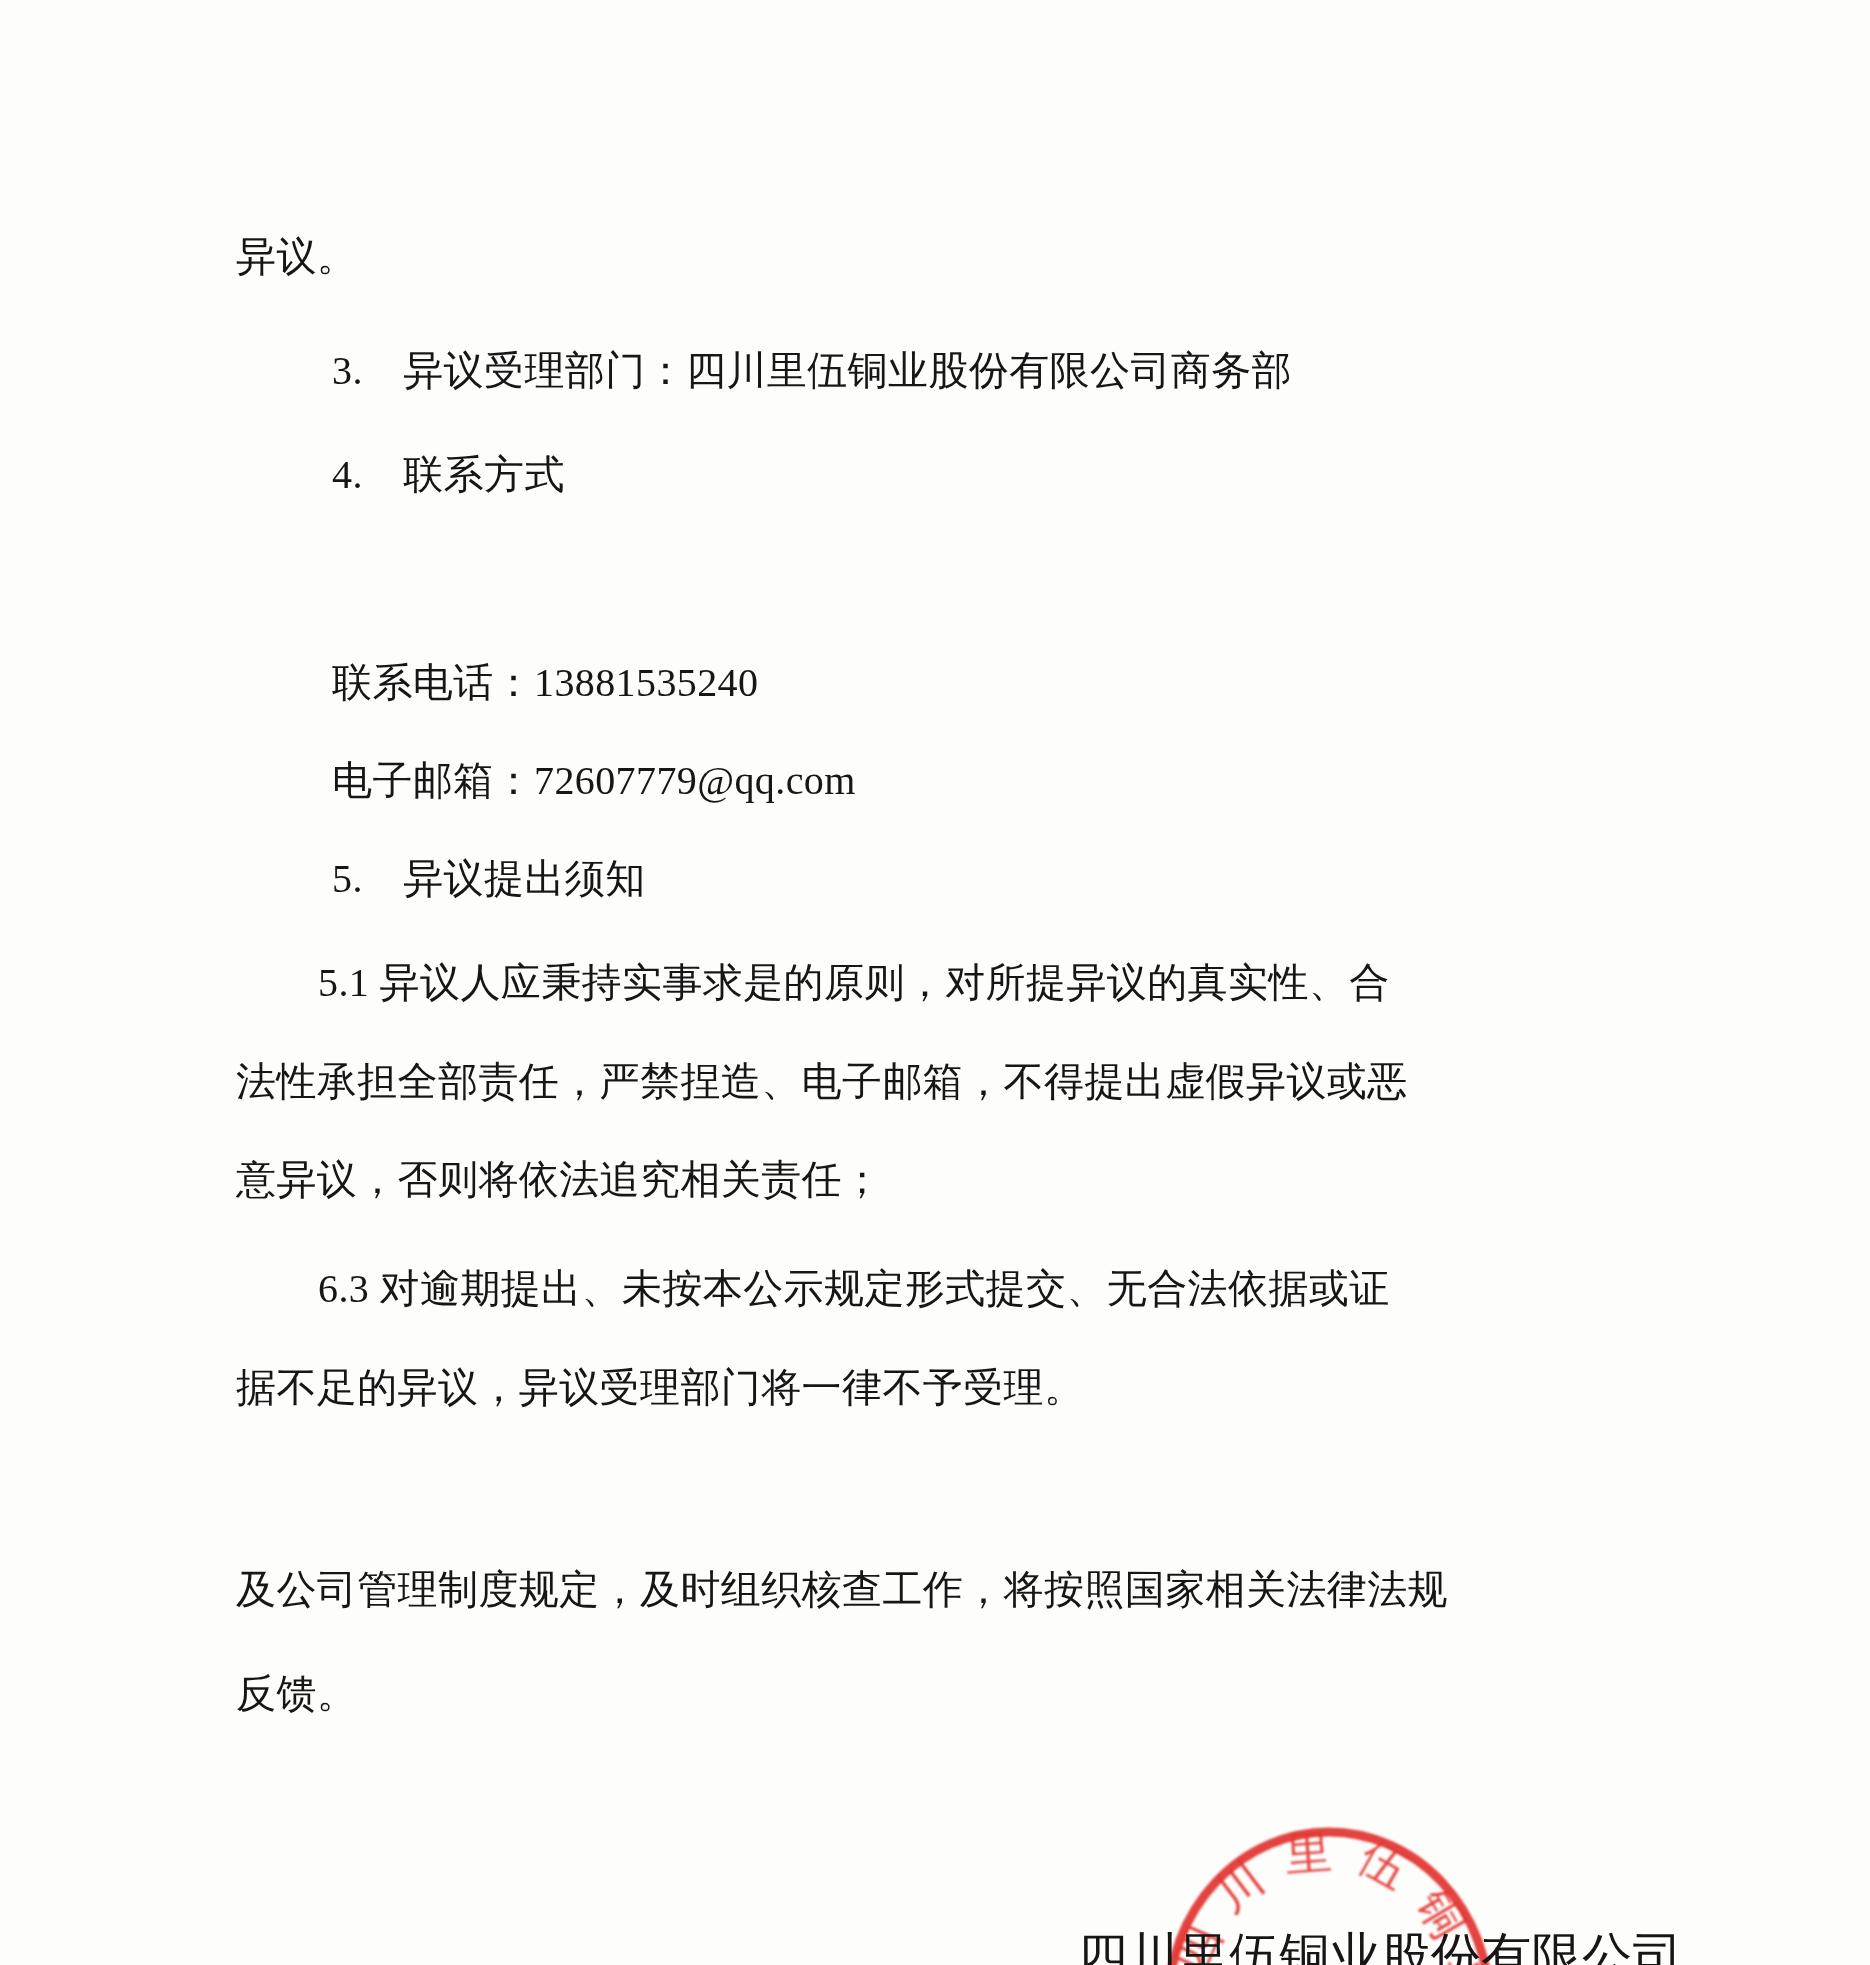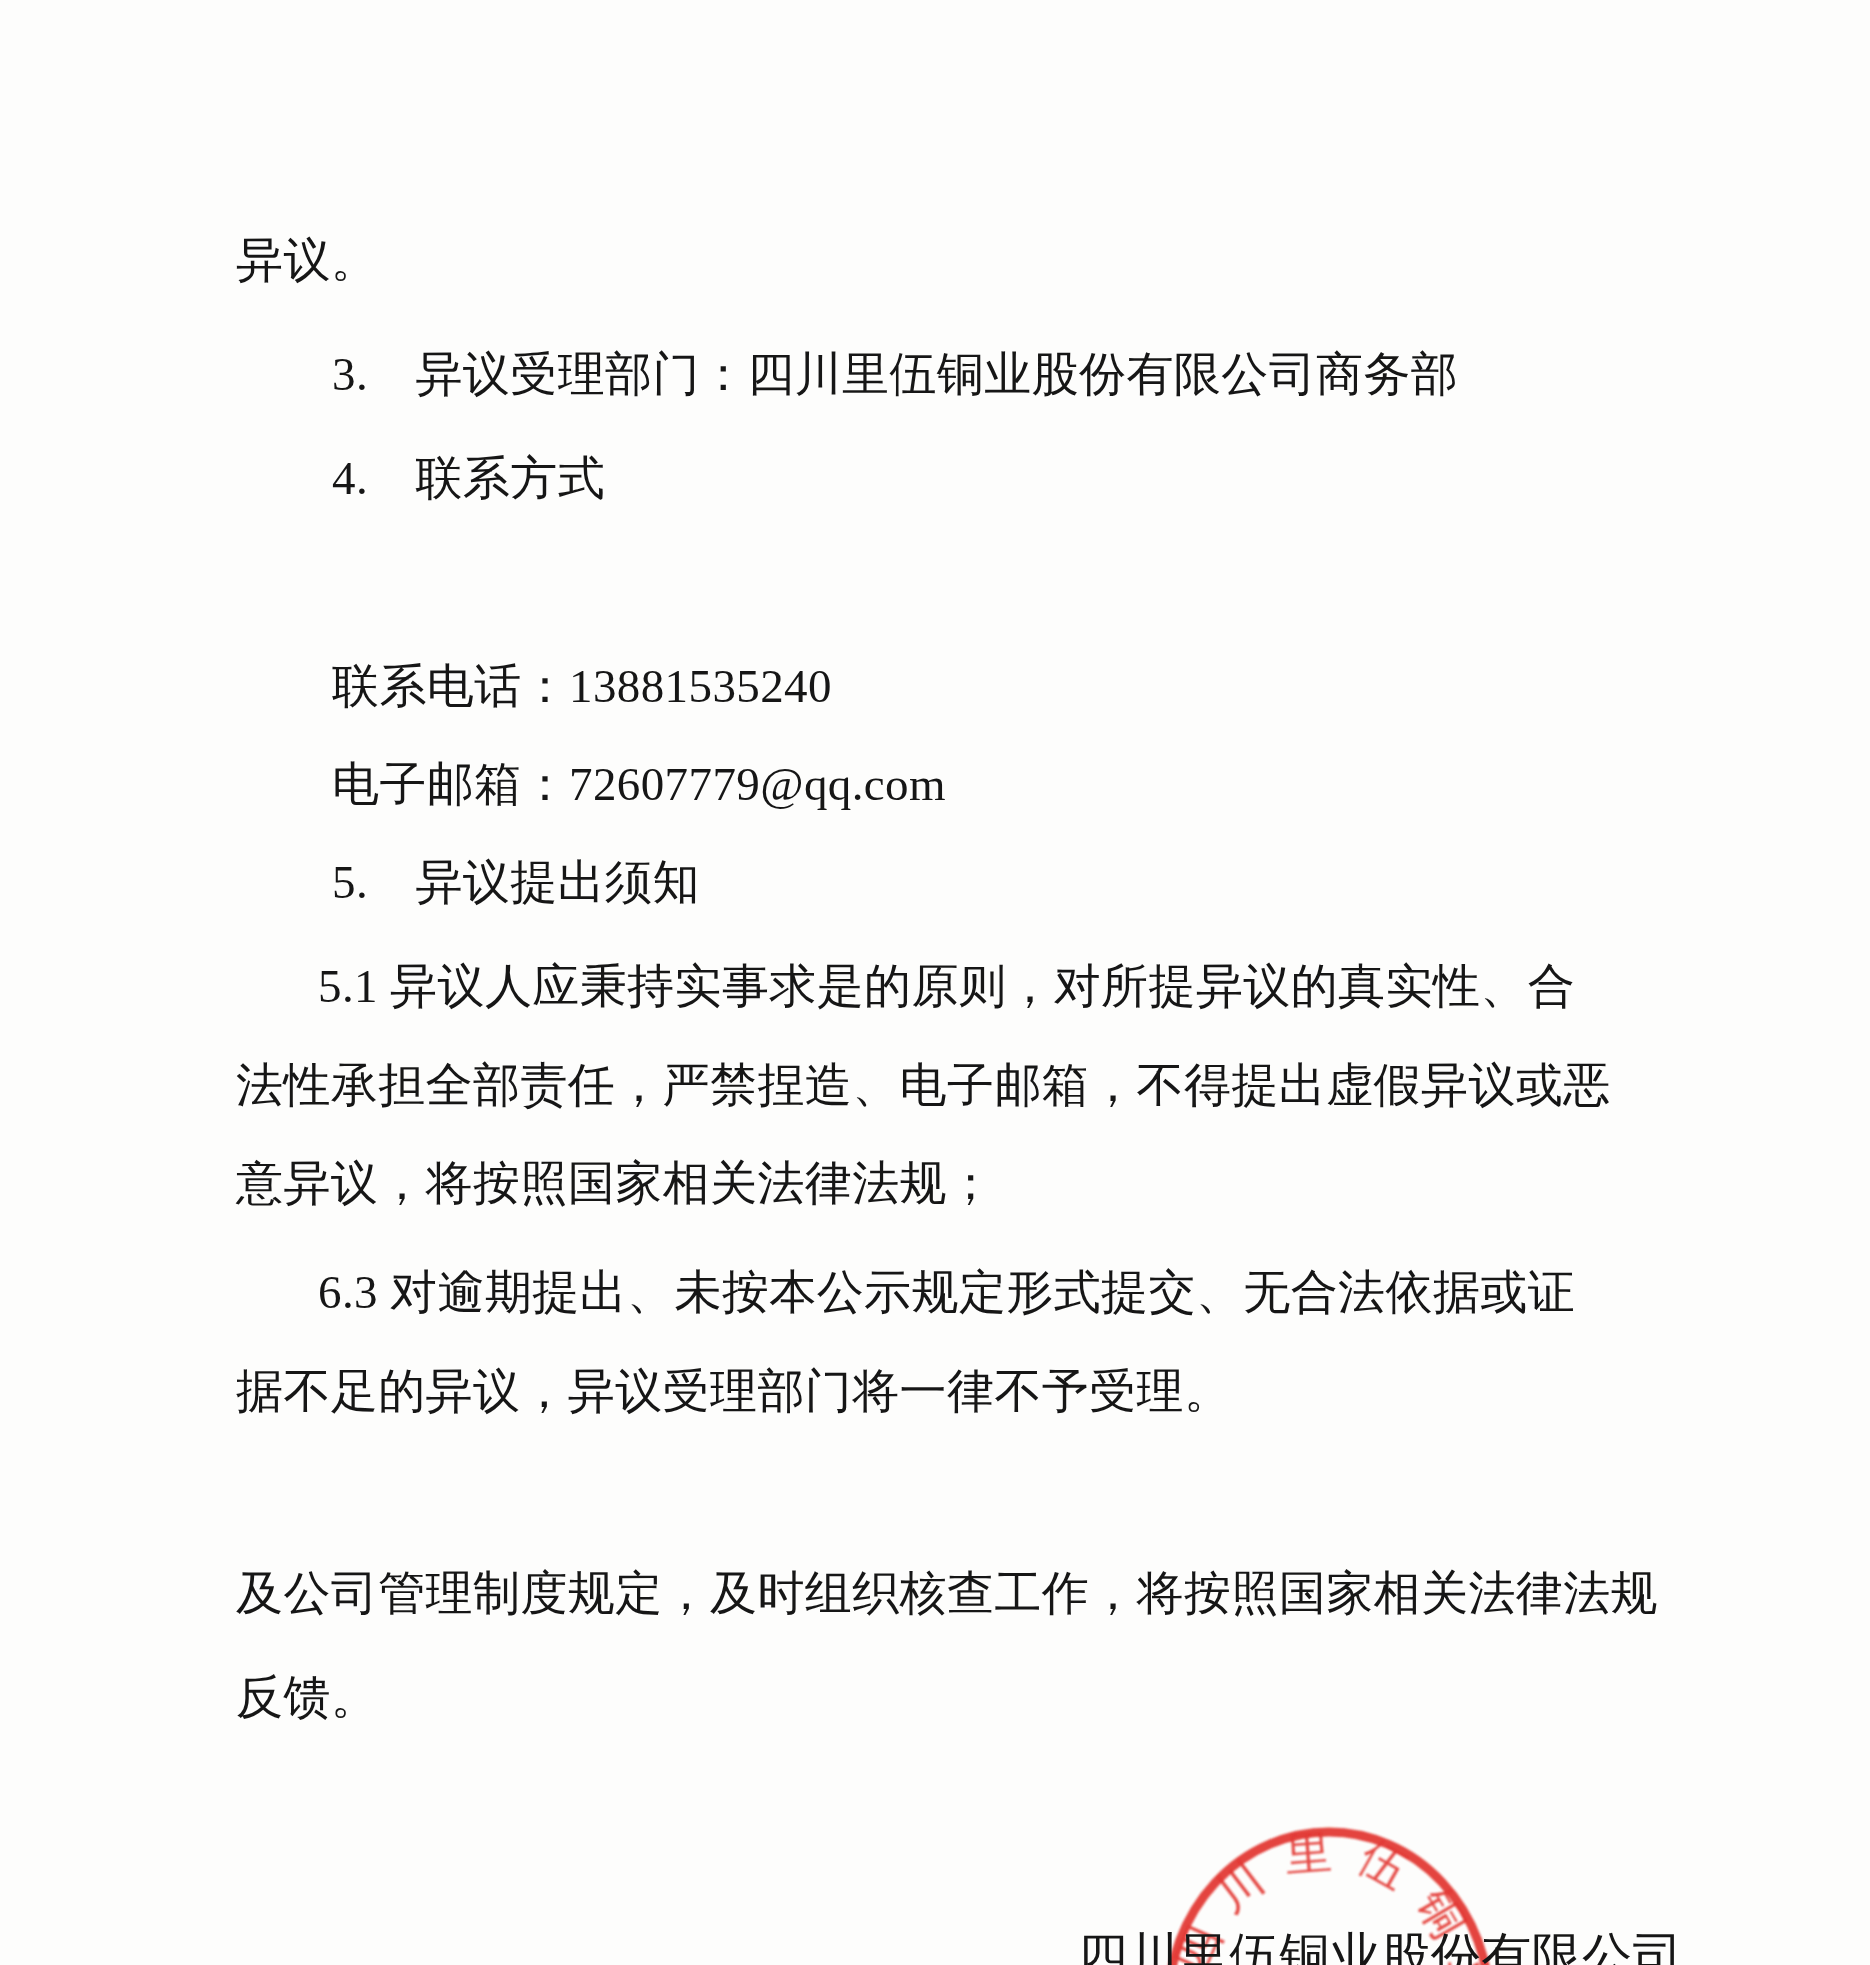--- a/index.html
+++ b/index.html
@@ -10,21 +10,21 @@
   .page {
     position: relative;
     width: 1871px;
     height: 2647px;
     background: #fdfdfc;
     overflow: hidden;
     font-family: "Liberation Serif", "DejaVu Serif", serif;
   }
   .ln {
     position: absolute;
-    font-size: 47px;
+    font-size: 40px;
     line-height: 1.08;
     color: #161616;
     letter-spacing: 0.4px;
     white-space: nowrap;
     z-index: 3;
   }
   .sig {
     position: absolute;
     font-size: 50px;
     line-height: 1.08;
@@ -50,21 +50,21 @@
 <div class="page">
 
   <div class="ln" style="left:236px;  top:235px">异议。</div>
   <div class="ln" style="left:332px;  top:349px">3.　异议受理部门：四川里伍铜业股份有限公司商务部</div>
   <div class="ln" style="left:332px;  top:453px">4.　联系方式</div>
   <div class="ln" style="left:332px;  top:661px">联系电话：13881535240</div>
   <div class="ln" style="left:332px;  top:759px">电子邮箱：72607779@qq.com</div>
   <div class="ln" style="left:332px;  top:857px">5.　异议提出须知</div>
   <div class="ln" style="left:318px;  top:961px">5.1 异议人应秉持实事求是的原则，对所提异议的真实性、合</div>
   <div class="ln" style="left:236px;  top:1060px">法性承担全部责任，严禁捏造、电子邮箱，不得提出虚假异议或恶</div>
-  <div class="ln" style="left:236px;  top:1158px">意异议，将按照国家相关法律法规；</div>
+  <div class="ln" style="left:236px;  top:1158px">意异议，否则将依法追究相关责任；</div>
   <div class="ln" style="left:318px;  top:1267px">6.3 对逾期提出、未按本公示规定形式提交、无合法依据或证</div>
   <div class="ln" style="left:236px;  top:1366px">据不足的异议，异议受理部门将一律不予受理。</div>
   <div class="ln" style="left:236px;  top:1568px">及公司管理制度规定，及时组织核查工作，将按照国家相关法律法规</div>
   <div class="ln" style="left:236px;  top:1672px">反馈。</div>
 
   <div class="seal">
     <svg viewBox="0 0 870 930" xmlns="http://www.w3.org/2000/svg">
       <defs>
         <filter id="stampBlur" x="-5%" y="-5%" width="110%" height="110%">
           <feGaussianBlur stdDeviation="2.6"></feGaussianBlur>

